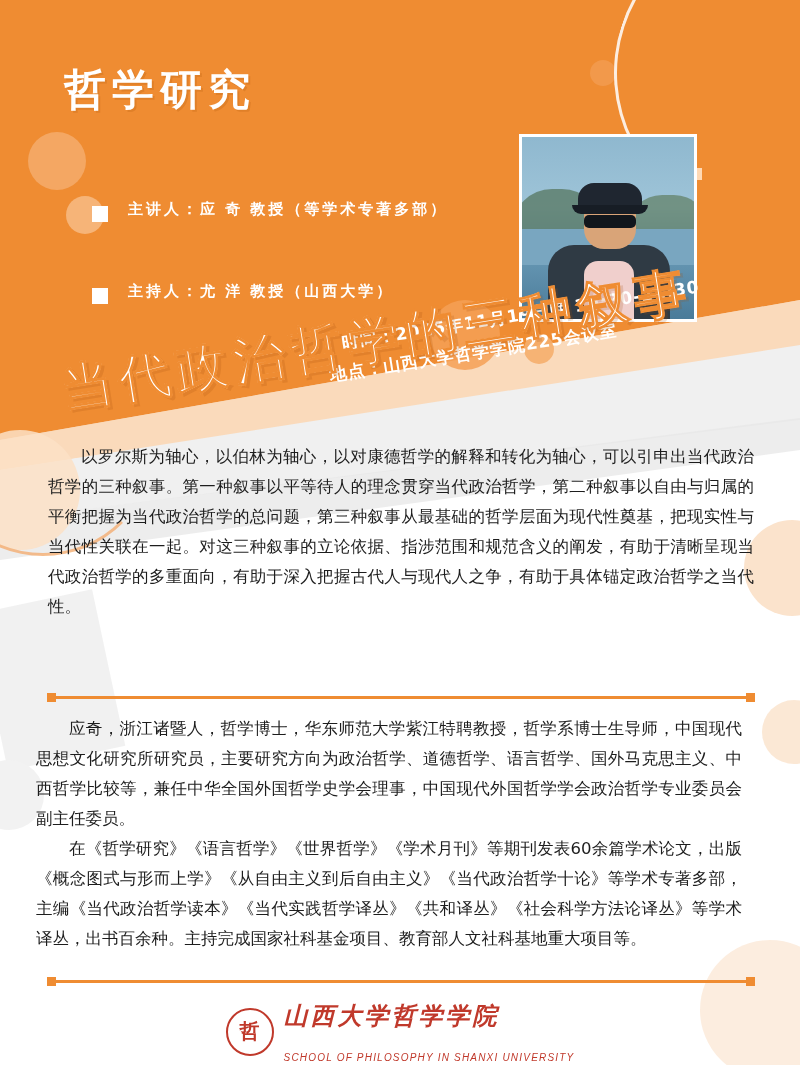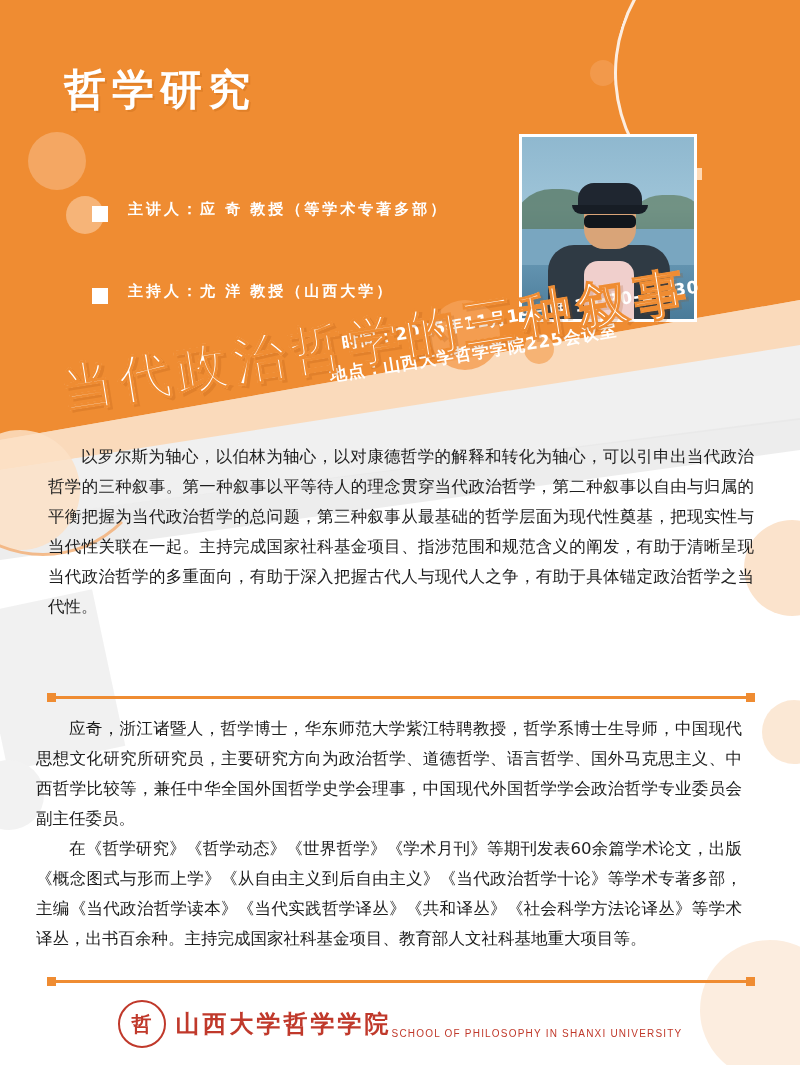--- a/index.html
+++ b/index.html
@@ -274,21 +274,21 @@
     letter-spacing: 3px;
     font-weight: bold;
     font-family: "DejaVu Serif", "Liberation Serif", serif;
   }
   .uni-en {
     color: #c0392b;
     font-size: 10px;
     letter-spacing: 1.2px;
     margin-top: 20px;
   }
-  .uni-text { display: flex; flex-direction: row; }
+  .uni-text { display: flex; flex-direction: column; font-style: italic; }
 
   
   .wm {
     position: absolute;
     left: -10px; top: 600px;
     width: 120px; height: 160px;
     background: #f0f0f0;
     transform: rotate(-12deg);
     opacity: .9;
   }
@@ -339,27 +339,27 @@
     <div class="p-cap"></div>
     <div class="p-brim"></div>
     <div class="p-glass"></div>
   </div>
 
   <div class="meta meta-1">时间：2025年11月19日晚 19:30-21:30</div>
   <div class="meta meta-2">地点：山西大学哲学学院225会议室</div>
 
   <div class="big-title">当代政治哲学的三种叙事</div>
 
-  <div class="abstract">以罗尔斯为轴心，以伯林为轴心，以对康德哲学的解释和转化为轴心，可以引申出当代政治哲学的三种叙事。第一种叙事以平等待人的理念贯穿当代政治哲学，第二种叙事以自由与归属的平衡把握为当代政治哲学的总问题，第三种叙事从最基础的哲学层面为现代性奠基，把现实性与当代性关联在一起。主持完成国家社科基金项目、指涉范围和规范含义的阐发，有助于清晰呈现当代政治哲学的多重面向，有助于深入把握古代人与现代人之争，有助于具体锚定政治哲学之当代性。</div>
+  <div class="abstract">以罗尔斯为轴心，以伯林为轴心，以对康德哲学的解释和转化为轴心，可以引申出当代政治哲学的三种叙事。第一种叙事以平等待人的理念贯穿当代政治哲学，第二种叙事以自由与归属的平衡把握为当代政治哲学的总问题，第三种叙事从最基础的哲学层面为现代性奠基，把现实性与当代性关联在一起。对这三种叙事的立论依据、指涉范围和规范含义的阐发，有助于清晰呈现当代政治哲学的多重面向，有助于深入把握古代人与现代人之争，有助于具体锚定政治哲学之当代性。</div>
 
   <div class="divider div-1"></div>
 
   <div class="bio">
     <p>应奇，浙江诸暨人，哲学博士，华东师范大学紫江特聘教授，哲学系博士生导师，中国现代思想文化研究所研究员，主要研究方向为政治哲学、道德哲学、语言哲学、国外马克思主义、中西哲学比较等，兼任中华全国外国哲学史学会理事，中国现代外国哲学学会政治哲学专业委员会副主任委员。</p>
-    <p>在《哲学研究》《哲学动态》《世界哲学》《学术月刊》等期刊发表60余篇学术论文，出版《概念图式与形而上学》《从自由主义到后自由主义》《当代政治哲学十论》等学术专著多部，主编《当代政治哲学读本》《当代实践哲学译丛》《共和译丛》《社会科学方法论译丛》等学术译丛，出书百余种。主持完成国家社科基金项目、教育部人文社科基地重大项目等。</p>
+    <p>在《哲学研究》《语言哲学》《世界哲学》《学术月刊》等期刊发表60余篇学术论文，出版《概念图式与形而上学》《从自由主义到后自由主义》《当代政治哲学十论》等学术专著多部，主编《当代政治哲学读本》《当代实践哲学译丛》《共和译丛》《社会科学方法论译丛》等学术译丛，出书百余种。主持完成国家社科基金项目、教育部人文社科基地重大项目等。</p>
   </div>
 
   <div class="divider div-2"></div>
 
   <div class="footer">
     <div class="seal">哲</div>
     <div class="uni-text">
       <div class="uni-cn">山西大学哲学学院</div>
       <div class="uni-en">SCHOOL OF PHILOSOPHY IN SHANXI UNIVERSITY</div>
     </div>

